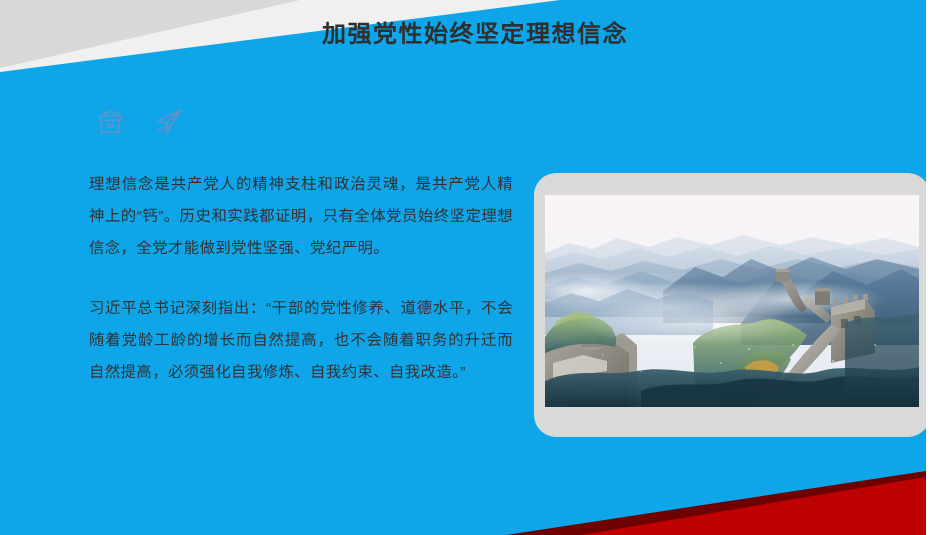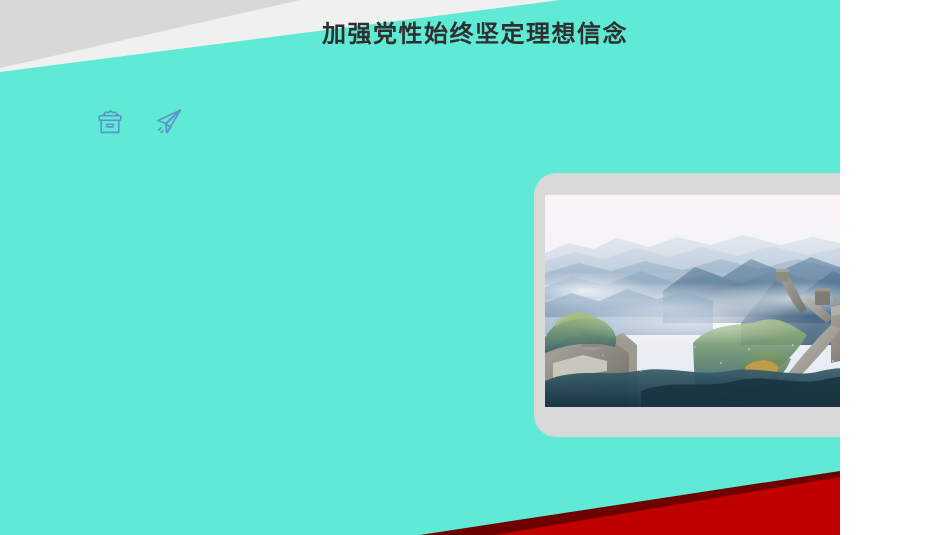--- a/index.html
+++ b/index.html
@@ -7,23 +7,23 @@
     margin: 0;
     padding: 0;
     background: #ffffff;
   }
   body {
     font-family: "Liberation Sans", "DejaVu Sans", sans-serif;
   }
 
   #slide {
     position: relative;
-    width: 840px;
+    width: 926px;
     height: 535px;
-    background: #5eead4;
+    background: #0ea5e9;
     overflow: hidden;
   }
 
   
   .corner-deco {
     position: absolute;
     pointer-events: none;
   }
   .deco-tl-light {
     top: 0;
@@ -163,20 +163,24 @@
         <path d="M30.5 6.2 7.8 16.4l8.0 3.2z"></path>
         <path d="M30.5 6.2 15.8 19.6l1.0 8.9z"></path>
         <path d="M15.8 19.6l1.0 8.9 4.0-5.0z"></path>
         <path d="M11.2 23.8 8.6 26.2"></path>
         <path d="M12.9 26.9l-1.6 1.5"></path>
       </svg>
     </span>
 
   </div>
 
+  <div class="body-col">
+    <p class="body-para">理想信念是共产党人的精神支柱和政治灵魂，是共产党人精神上的“钙”。历史和实践都证明，只有全体党员始终坚定理想信念，全党才能做到党性坚强、党纪严明。</p>
+    <p class="body-para">习近平总书记深刻指出：“干部的党性修养、道德水平，不会随着党龄工龄的增长而自然提高，也不会随着职务的升迁而自然提高，必须强化自我修炼、自我约束、自我改造。”</p>
+  </div>
 
   <div class="image-card">
     <div class="image-frame">
       <svg class="gw-svg" viewBox="0 0 374 212" preserveAspectRatio="xMidYMid slice">
         <defs>
           <linearGradient id="skyGrad" x1="0" y1="0" x2="0" y2="1">
             <stop offset="0%" stop-color="#faf4f7"></stop>
             <stop offset="45%" stop-color="#f2f3f7"></stop>
             <stop offset="100%" stop-color="#e3eaf1"></stop>
           </linearGradient>

